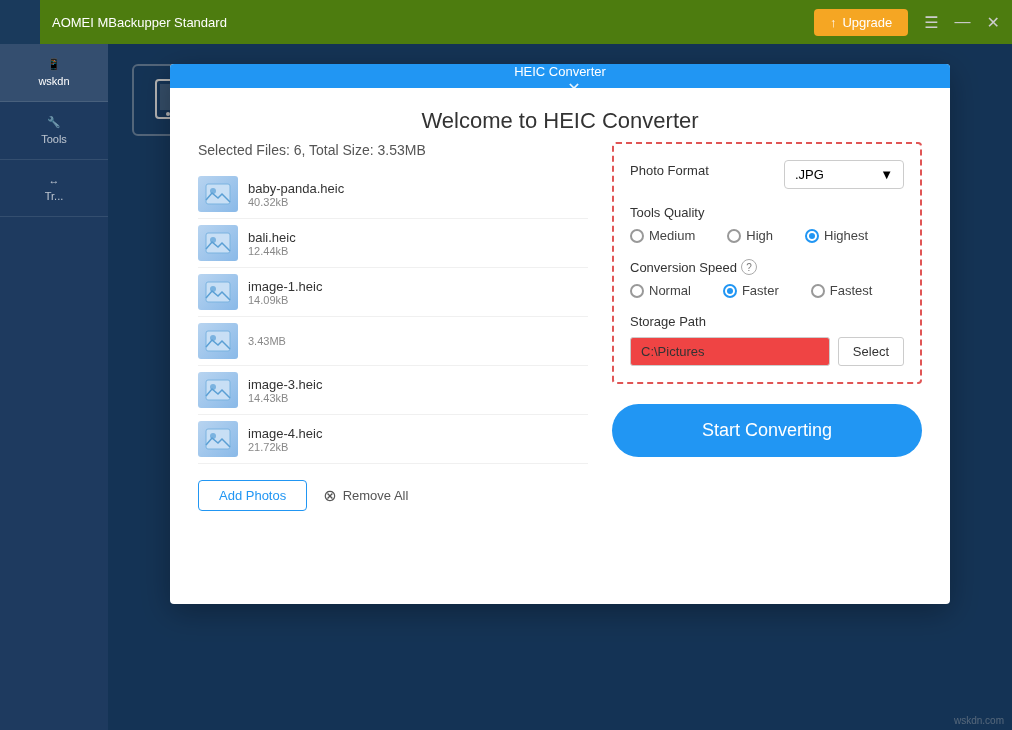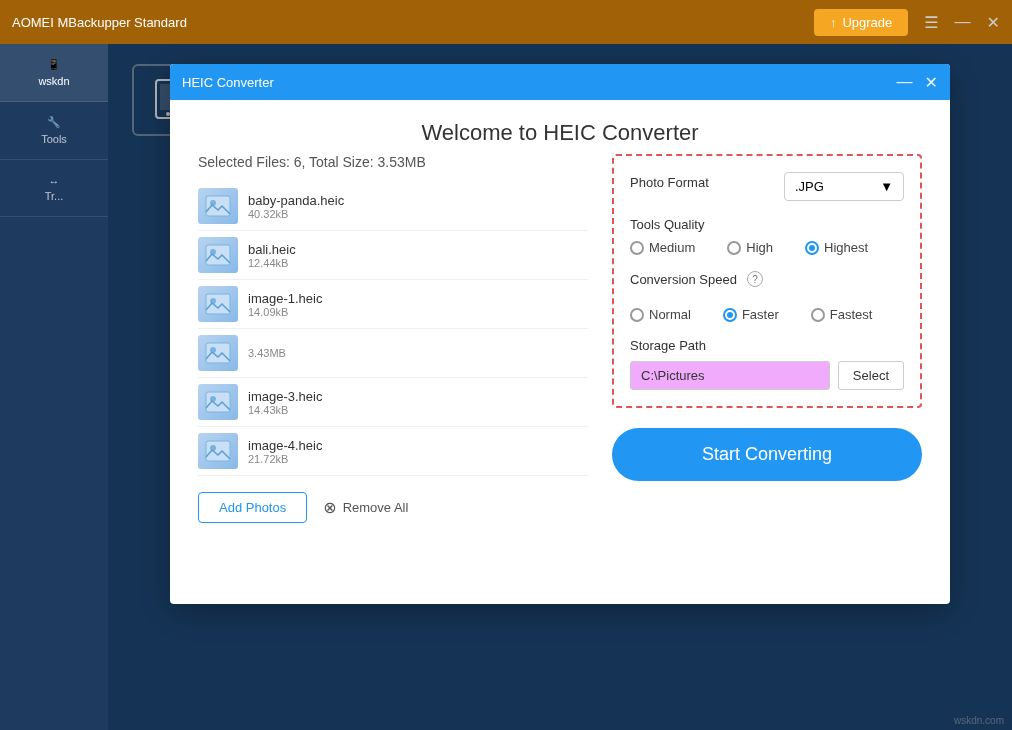--- a/index.html
+++ b/index.html
@@ -7,26 +7,27 @@
       font-family: 'Segoe UI', Arial, sans-serif;
       background: #1a3a5c;
       width: 1012px;
       height: 730px;
       overflow: hidden;
       position: relative;
     }
 
     
     .title-bar {
-      background: #a16207;
+      background: #4d7c0f;
       height: 44px;
       display: flex;
       align-items: center;
       justify-content: space-between;
       padding: 0 12px;
+      margin-left: 40px;
     }
     .title-bar-left {
       display: flex;
       align-items: center;
       gap: 8px;
       color: #fff;
       font-size: 13px;
     }
     .title-bar-right {
       display: flex;
@@ -140,26 +141,27 @@
     .dialog {
       background: #fff;
       border-radius: 4px;
       width: 780px;
       min-height: 540px;
       overflow: hidden;
       box-shadow: 0 8px 32px rgba(0,0,0,0.3);
     }
     .dialog-titlebar {
       background: #2196f3;
-      height: 36px;
+      height: 24px;
       display: flex;
       align-items: center;
       justify-content: space-between;
       padding: 0 12px;
       color: white;
+      flex-direction: column;
     }
     .dialog-title {
       font-size: 13px;
       font-weight: 500;
     }
     .dialog-controls {
       display: flex;
       gap: 12px;
       color: white;
       font-size: 16px;
@@ -326,22 +328,22 @@
       transform: translate(-50%, -50%);
       width: 6px;
       height: 6px;
       border-radius: 50%;
       background: #2196f3;
     }
 
     .speed-header {
       display: flex;
       align-items: center;
-      gap: 10px;
-      margin-bottom: 20px;
+      gap: 4px;
+      margin-bottom: 8px;
     }
     .help-icon {
       width: 16px;
       height: 16px;
       border: 1px solid #aaa;
       border-radius: 50%;
       display: flex;
       align-items: center;
       justify-content: center;
       font-size: 10px;
@@ -354,21 +356,21 @@
       gap: 8px;
       align-items: center;
     }
     .storage-input {
       flex: 1;
       border: 1px solid #ccc;
       border-radius: 3px;
       padding: 6px 10px;
       font-size: 13px;
       color: #333;
-      background: #f0abfc;
+      background: #ef4444;
     }
     .select-btn {
       background: white;
       border: 1px solid #ccc;
       border-radius: 3px;
       padding: 6px 14px;
       font-size: 13px;
       cursor: pointer;
       color: #333;
     }

